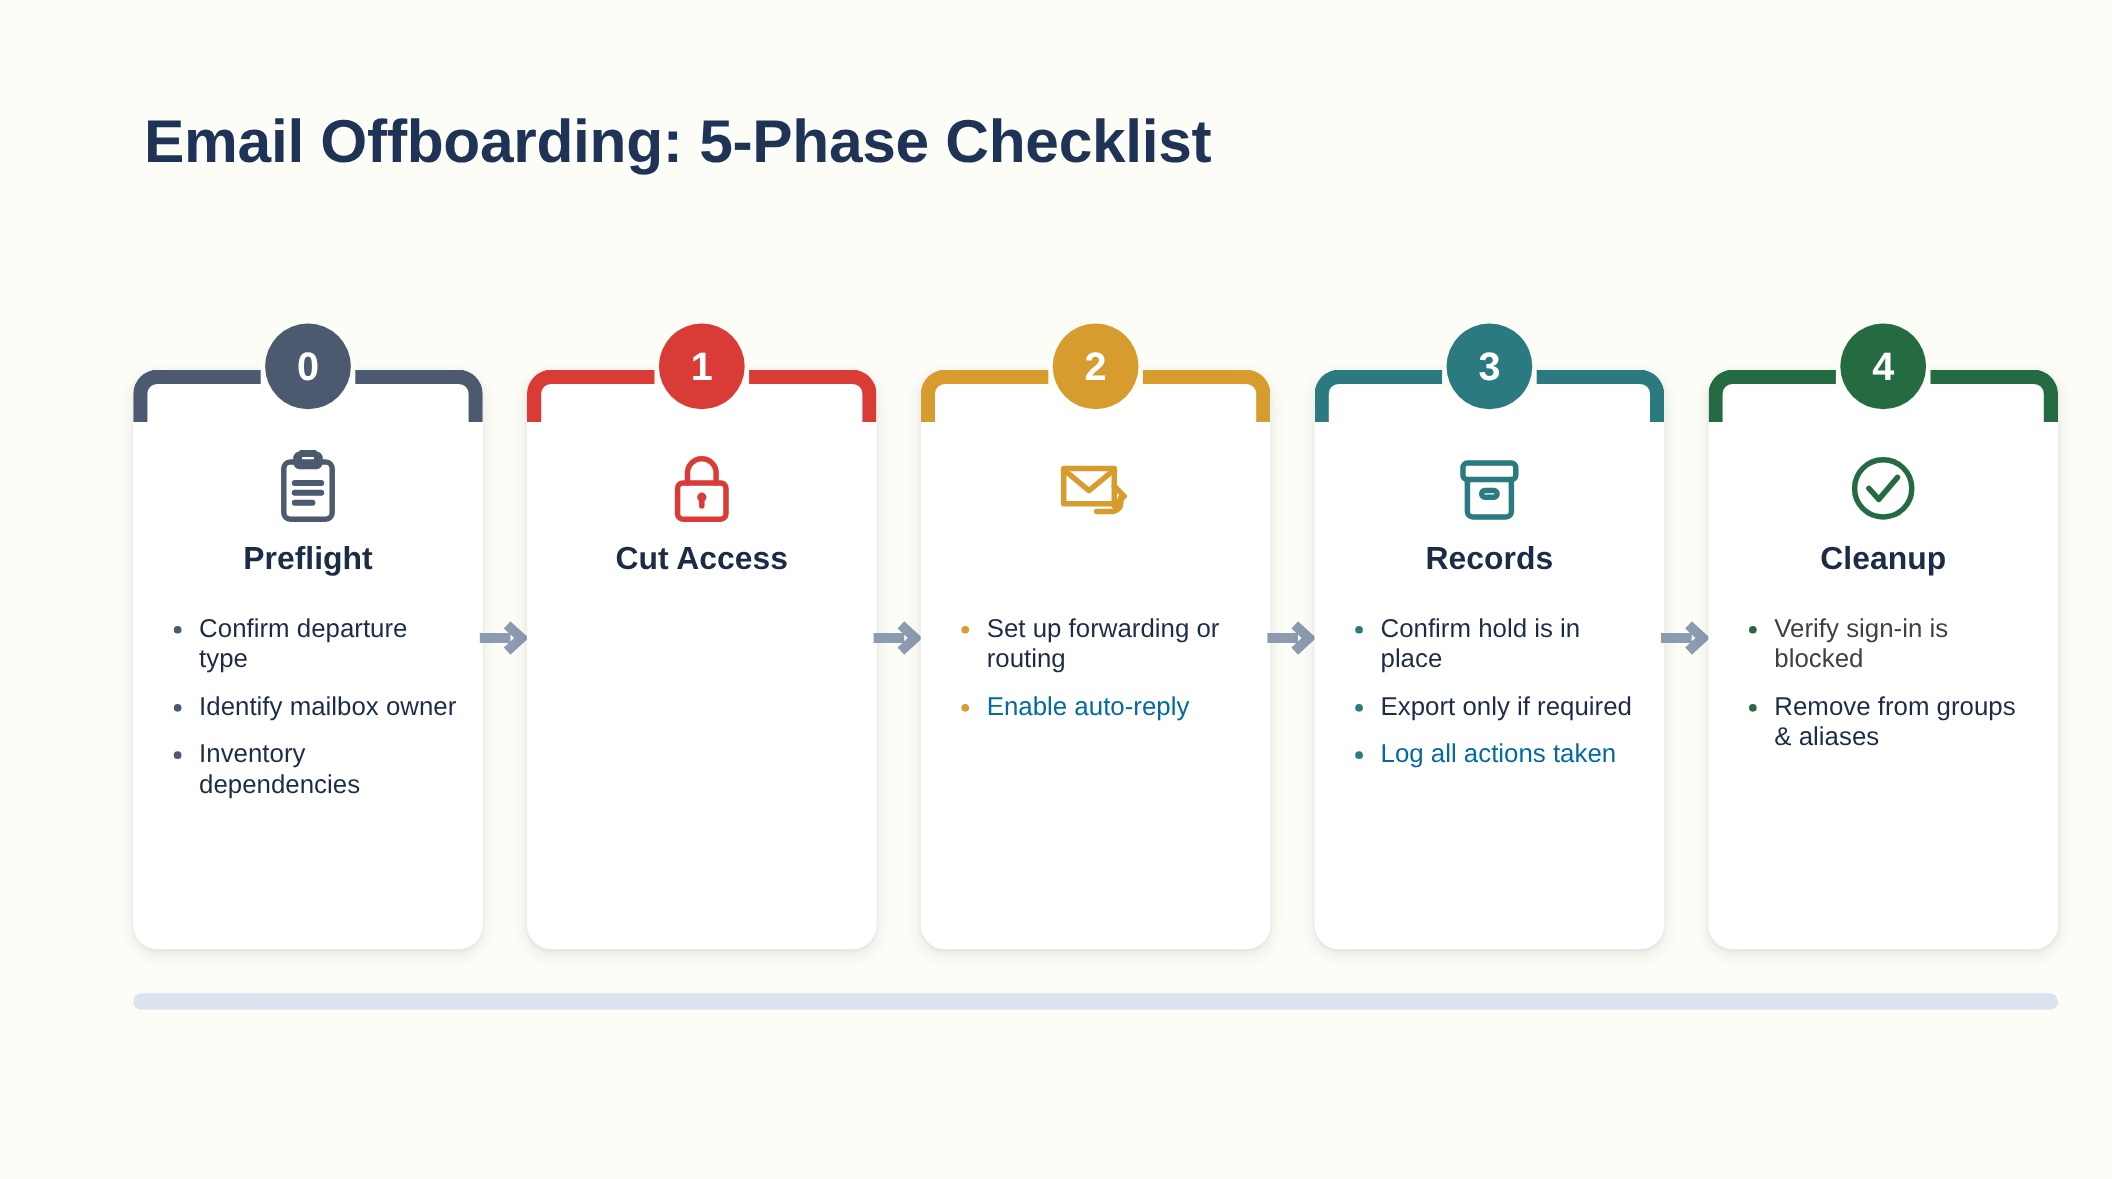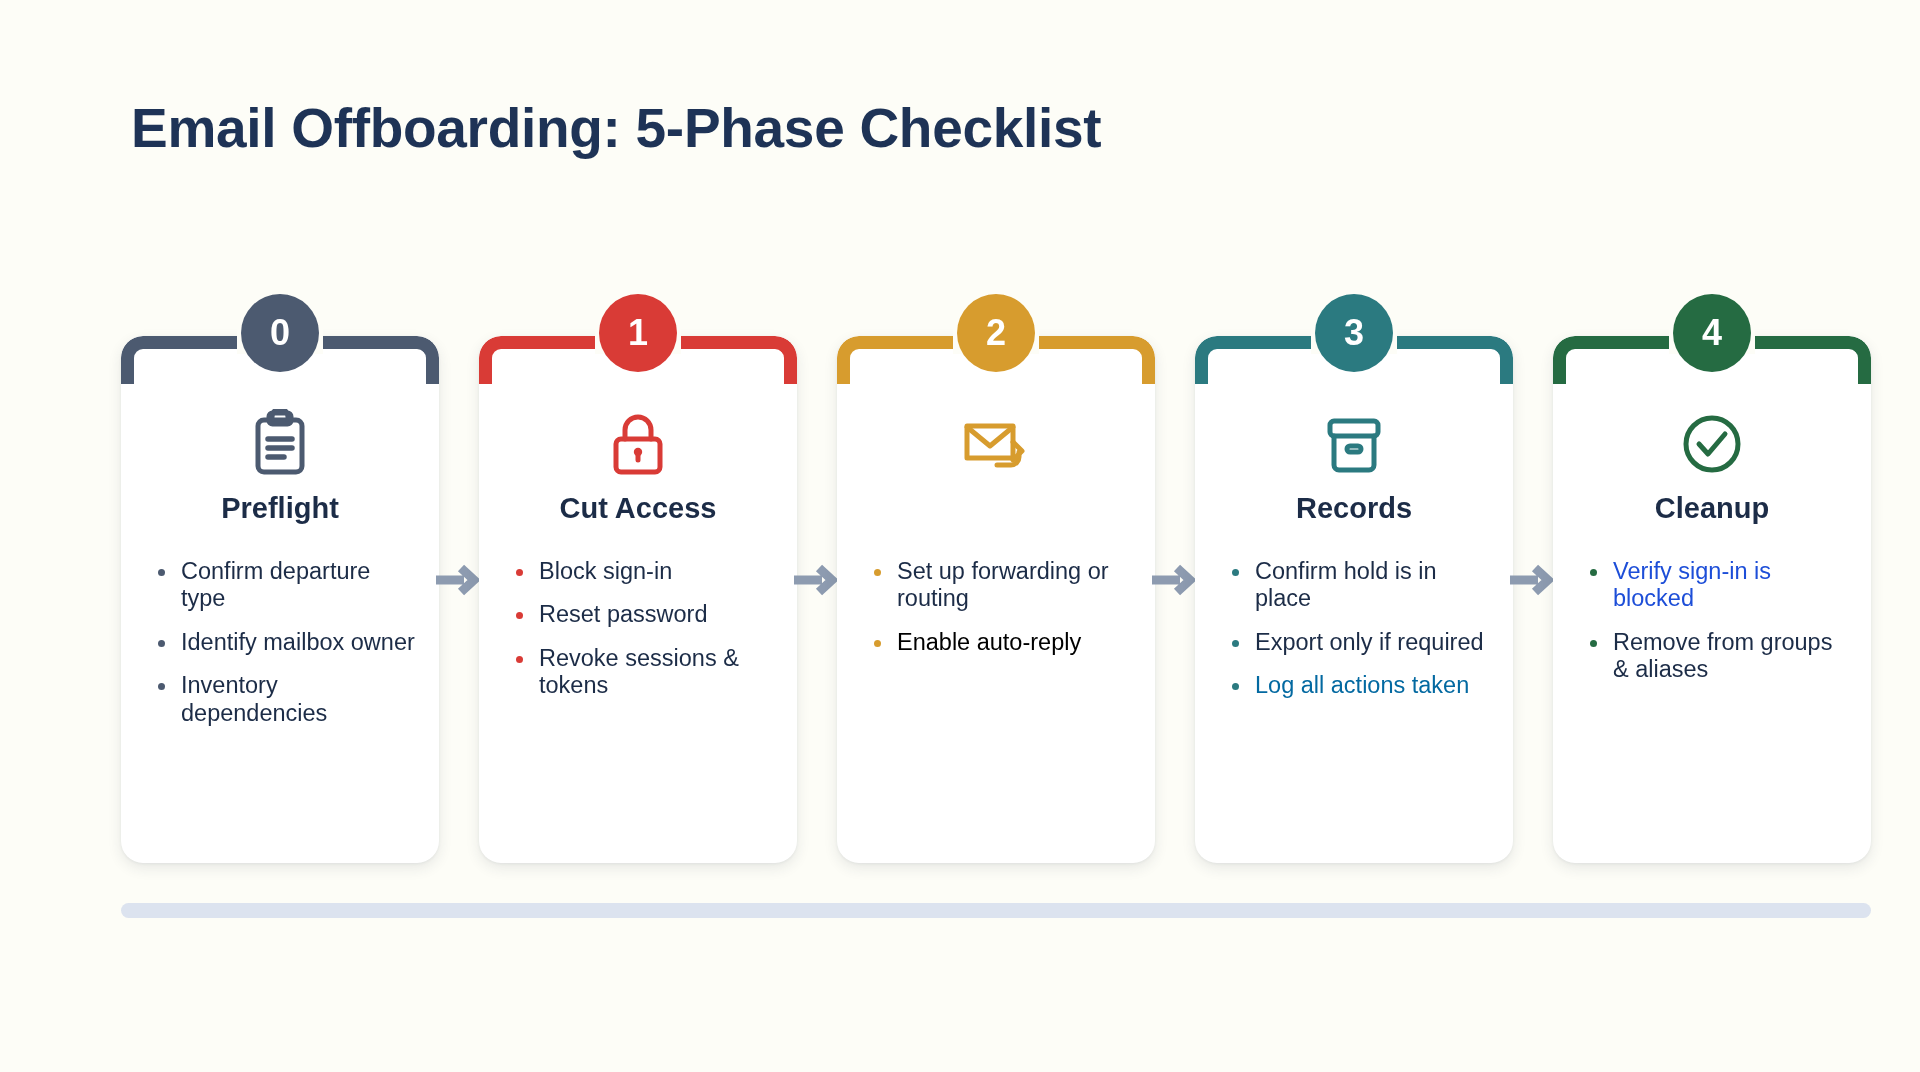--- a/index.html
+++ b/index.html
@@ -247,28 +247,20 @@
           </div>
           <div class="card-icon" data-name="lock-icon">
             <svg width="70" height="70" viewBox="0 0 70 70">
               <rect x="13" y="30" width="44" height="33" rx="5" fill="none" stroke="#d93b36" stroke-width="5" stroke-linecap="round" stroke-linejoin="round"></rect>
               <path d="M22 30 v-9 a13 13 0 0 1 26 0 v9" fill="none" stroke="#d93b36" stroke-width="5" stroke-linecap="round" stroke-linejoin="round"></path>
               <circle cx="35" cy="43" r="4.2" fill="#d93b36"></circle>
               <path d="M35 45 v6" stroke="#d93b36" stroke-width="5" stroke-linecap="round"></path>
             </svg>
           </div>
           <div class="card-title" data-name="phase-title">Cut Access</div>
-          <ul class="card-list" data-name="phase-checklist">
-            <li data-name="checklist-item" style="color: rgb(28, 44, 71); --dot: #d93b36;">Block sign-in</li>
-            <style></style>
-            <li data-name="checklist-item" style="color: rgb(28, 44, 71); --dot: #d93b36;">Reset password</li>
-            <style></style>
-            <li data-name="checklist-item" style="color: rgb(28, 44, 71); --dot: #d93b36;">Revoke sessions &amp; tokens</li>
-            <style></style>
-          </ul>
         </div>
       </div>
       <div class="connector-slot" data-name="phase-connector">
         <div class="arrow" data-name="arrow-right-icon"><svg width="46" height="34" viewBox="0 0 46 34">
             <path d="M0 17 h28 M25 5 l13 12 l-13 12" fill="none" stroke="#8d9bb0" stroke-width="9" stroke-linecap="butt" stroke-linejoin="miter"></path>
           </svg></div>
       </div>
       <div class="phase-slot" data-name="phase-card-2">
         <div class="card" data-name="phase-card-body">
           <div class="card-rail" data-name="phase-accent-rail" style="color: rgb(215, 156, 46);"></div>
@@ -280,21 +272,21 @@
             <svg width="74" height="70" viewBox="0 0 74 70">
               <path d="M8 17 h46 v32 h-46 z" fill="none" stroke="#d79c2e" stroke-width="5" stroke-linecap="round" stroke-linejoin="round"></path>
               <path d="M8 18 L31 37 L54 18" fill="none" stroke="#d79c2e" stroke-width="5" stroke-linecap="round" stroke-linejoin="round"></path>
               <path d="M38 56 h14 a8 8 0 0 0 8 -8 v-5" fill="none" stroke="#d79c2e" stroke-width="5" stroke-linecap="round" stroke-linejoin="round"></path>
               <path d="M54 33 l9 9 l-9 9" fill="none" stroke="#d79c2e" stroke-width="5" stroke-linecap="round" stroke-linejoin="round"></path>
             </svg>
           </div>
           <ul class="card-list" data-name="phase-checklist">
             <li data-name="checklist-item" style="color: rgb(28, 44, 71); --dot: #d79c2e;">Set up forwarding or routing</li>
             <style></style>
-            <li data-name="checklist-item" style="color: #000000; --dot: #d79c2e;">Enable auto-reply</li>
+            <li data-name="checklist-item" style="color: #0369a1; --dot: #d79c2e;">Enable auto-reply</li>
             <style></style>
             <style></style>
           </ul>
         </div>
       </div>
       <div class="connector-slot" data-name="phase-connector">
         <div class="arrow" data-name="arrow-right-icon"><svg width="46" height="34" viewBox="0 0 46 34">
             <path d="M0 17 h28 M25 5 l13 12 l-13 12" fill="none" stroke="#8d9bb0" stroke-width="9" stroke-linecap="butt" stroke-linejoin="miter"></path>
           </svg></div>
       </div>
@@ -336,21 +328,21 @@
             <span class="badge-num" data-name="phase-number">4</span>
           </div>
           <div class="card-icon" data-name="check-circle-icon">
             <svg width="70" height="70" viewBox="0 0 70 70">
               <circle cx="35" cy="35" r="26" fill="none" stroke="#256b42" stroke-width="5" stroke-linecap="round" stroke-linejoin="round"></circle>
               <path d="M22 35 l9 10 l17 -20" fill="none" stroke="#256b42" stroke-width="5" stroke-linecap="round" stroke-linejoin="round"></path>
             </svg>
           </div>
           <div class="card-title" data-name="phase-title">Cleanup</div>
           <ul class="card-list" data-name="phase-checklist">
-            <li data-name="checklist-item" style="color: #1d4ed8; --dot: #256b42;">Verify sign-in is blocked</li>
+            <li data-name="checklist-item" style="color: #404040; --dot: #256b42;">Verify sign-in is blocked</li>
             <style></style>
             <li data-name="checklist-item" style="color: rgb(28, 44, 71); --dot: #256b42;">Remove from groups &amp; aliases</li>
             <style></style>
             <style></style>
           </ul>
         </div>
       </div>
     </div>
 
   <div class="base-rule" data-name="timeline-base-rule"></div>

